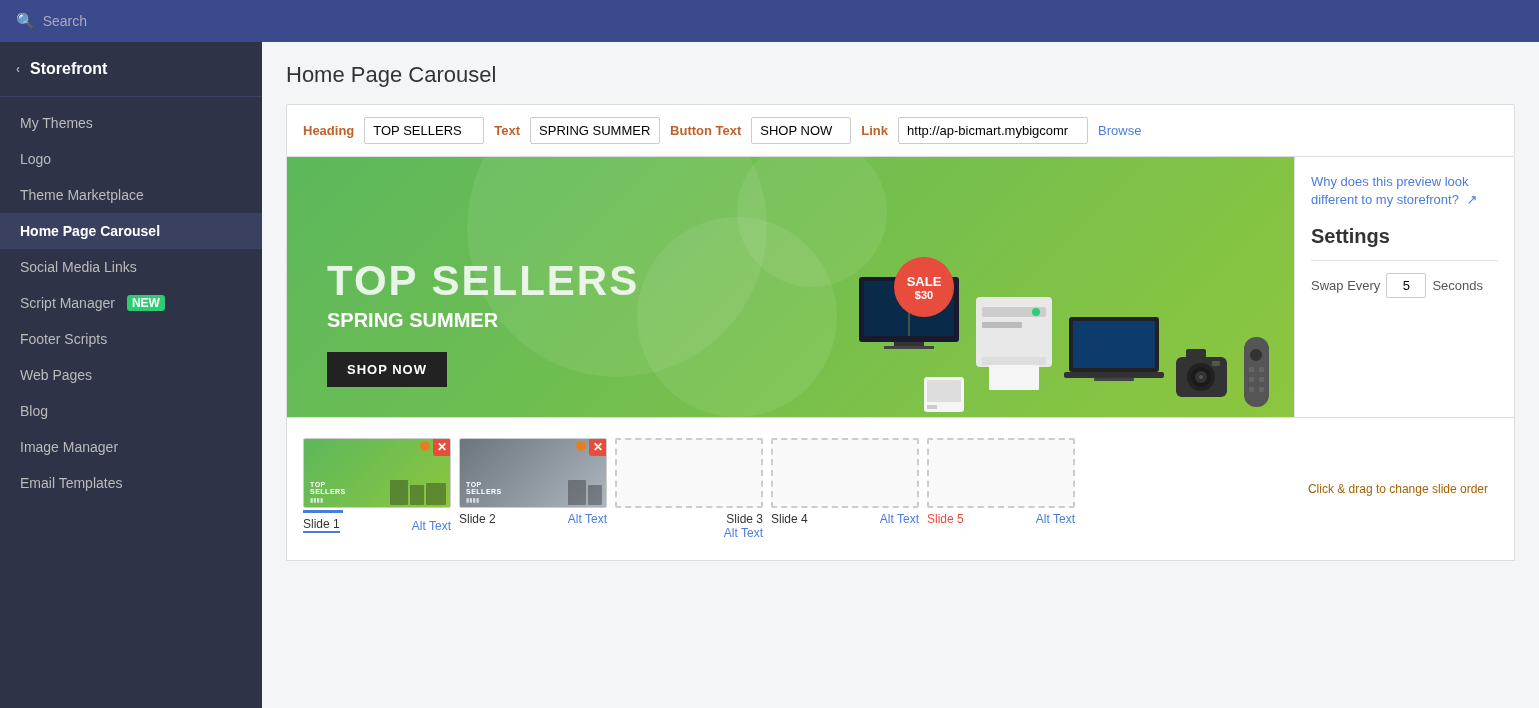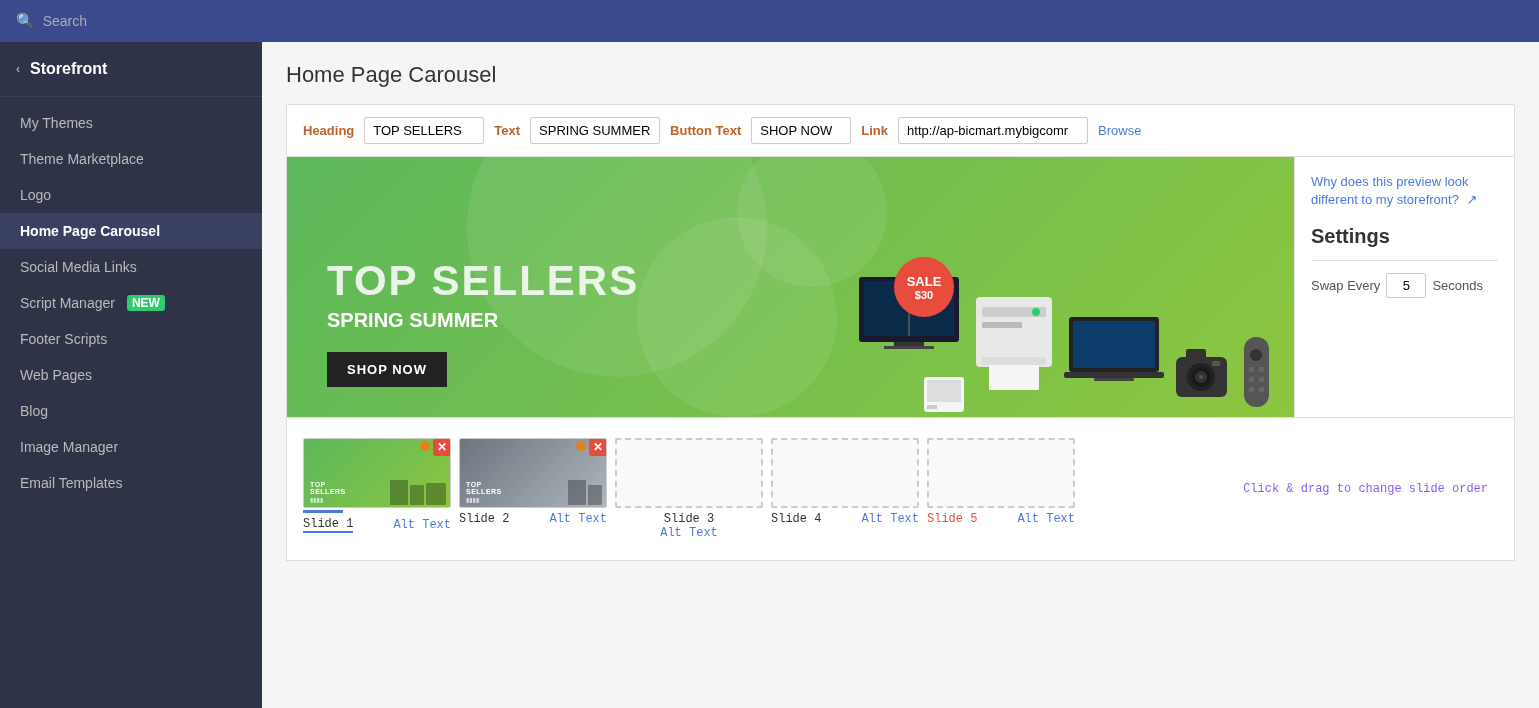--- a/index.html
+++ b/index.html
@@ -336,25 +336,24 @@
       position: absolute;
       top: 2px;
       right: 20px;
       width: 10px;
       height: 10px;
       background: #e67e22;
       border-radius: 50%;
     }
     .slide-label-row {
       display: flex;
-      align-items: center;
+      align-items: flex-end;
       justify-content: space-between;
       width: 100%;
       margin-top: 4px;
-      font-family: Liberation Mono, monospace;
     }
     .slide-name {
       font-size: 12px;
       color: #333;
       font-weight: 500;
     }
     .slide-name.active-slide {
       border-bottom: 2px solid #4a7cdc;
     }
     .slide-alt-link {
@@ -374,28 +373,27 @@
       height: 3px;
       width: 40px;
       background: #4a7cdc;
     }
     .thumb-mini-text {
       font-size: 6px;
       color: #fff;
       opacity: 0.7;
     }
     .drag-hint {
-      color: #8b5cf6;
+      color: #a16207;
       font-size: 12px;
       margin-left: 8px;
       align-self: center;
       flex: 1;
       text-align: right;
       padding-right: 10px;
-      font-family: Liberation Mono, monospace;
     }
     .mini-products {
       position: absolute;
       right: 4px;
       bottom: 2px;
       display: flex;
       gap: 2px;
       align-items: flex-end;
     }
     .mini-product {
@@ -417,24 +415,24 @@
     <div class="sidebar-header">
       <span class="chevron-icon">‹</span>
       <span>Storefront</span>
     </div>
     <nav class="sidebar-nav">
 
       <div class="sidebar-item">
         <span>My Themes</span>
       </div>
       <div class="sidebar-item">
+        <span>Logo</span>
+      </div>
+      <div class="sidebar-item">
         <span>Theme Marketplace</span>
-      </div>
-      <div class="sidebar-item">
-        <span>Logo</span>
       </div>
       <div class="sidebar-item active">
         <span>Home Page Carousel</span>
       </div>
       <div class="sidebar-item">
         <span>Social Media Links</span>
       </div>
       <div class="sidebar-item">
         <span>Script Manager</span>
         <span class="badge-new">NEW</span>

